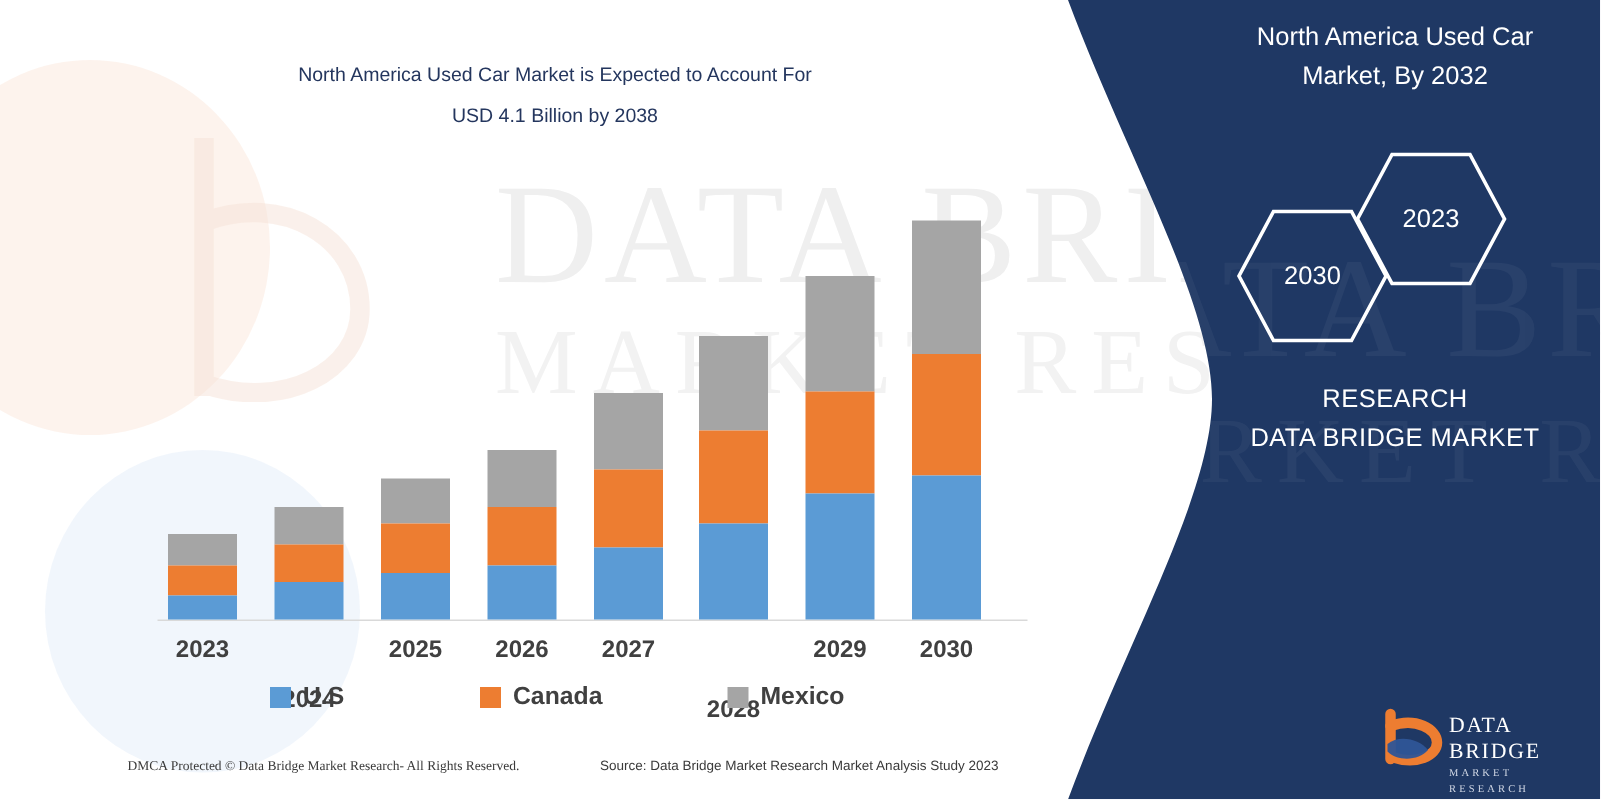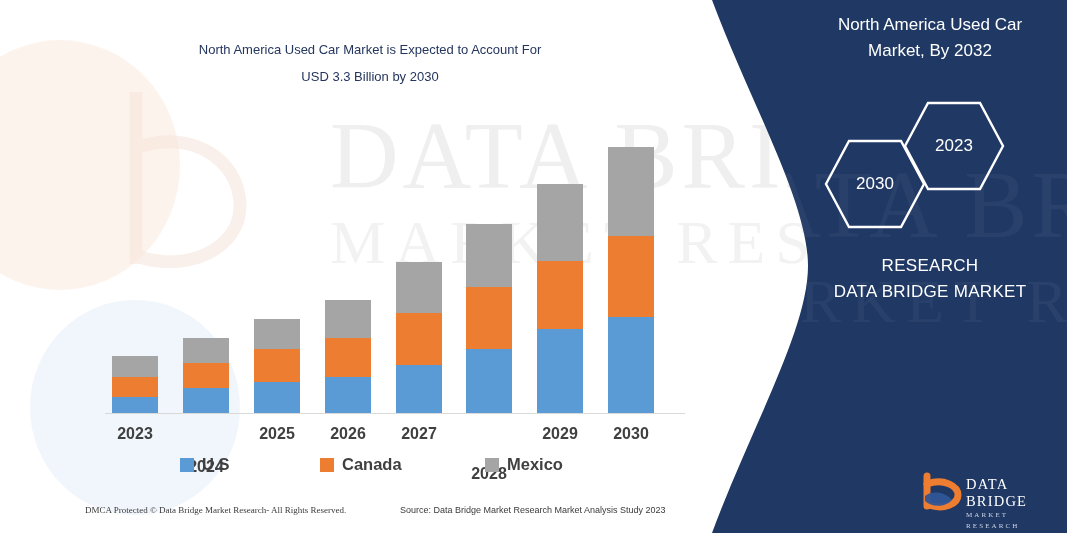--- a/index.html
+++ b/index.html
@@ -105,21 +105,21 @@
     <path d="M8 4 L8 176 M8 60 C 60 40 112 70 112 118 C 112 160 60 186 8 168" fill="none" stroke="#f6e3d8" stroke-width="13"></path>
   </svg>
 
   <div class="watermark">
     <span>DATA BRIDGE</span>
     <span class="l2">MARKET RESEARCH</span>
   </div>
 
   <div class="chart-title">
     <div>North America Used Car Market is Expected to Account For</div>
-    <div>USD 3.3 Billion by 2030</div>
+    <div>USD 4.1 Billion by 2038</div>
   </div>
 
   <div id="chart-area">
     <div class="axis-line"></div>
     <div id="bars-host">
         <div class="bar-group" style="left: 27px; top: 236px; width: 46px; bottom: auto;">
           <div class="seg seg-mx" title="Mexico 2023: 0.32 USD Billion" style="height: 21px;"></div>
           <div class="seg seg-ca" title="Canada 2023: 0.31 USD Billion" style="height: 20px;"></div>
           <div class="seg seg-us" title="U.S 2023: 0.25 USD Billion" style="height: 16px;"></div>
         </div>

